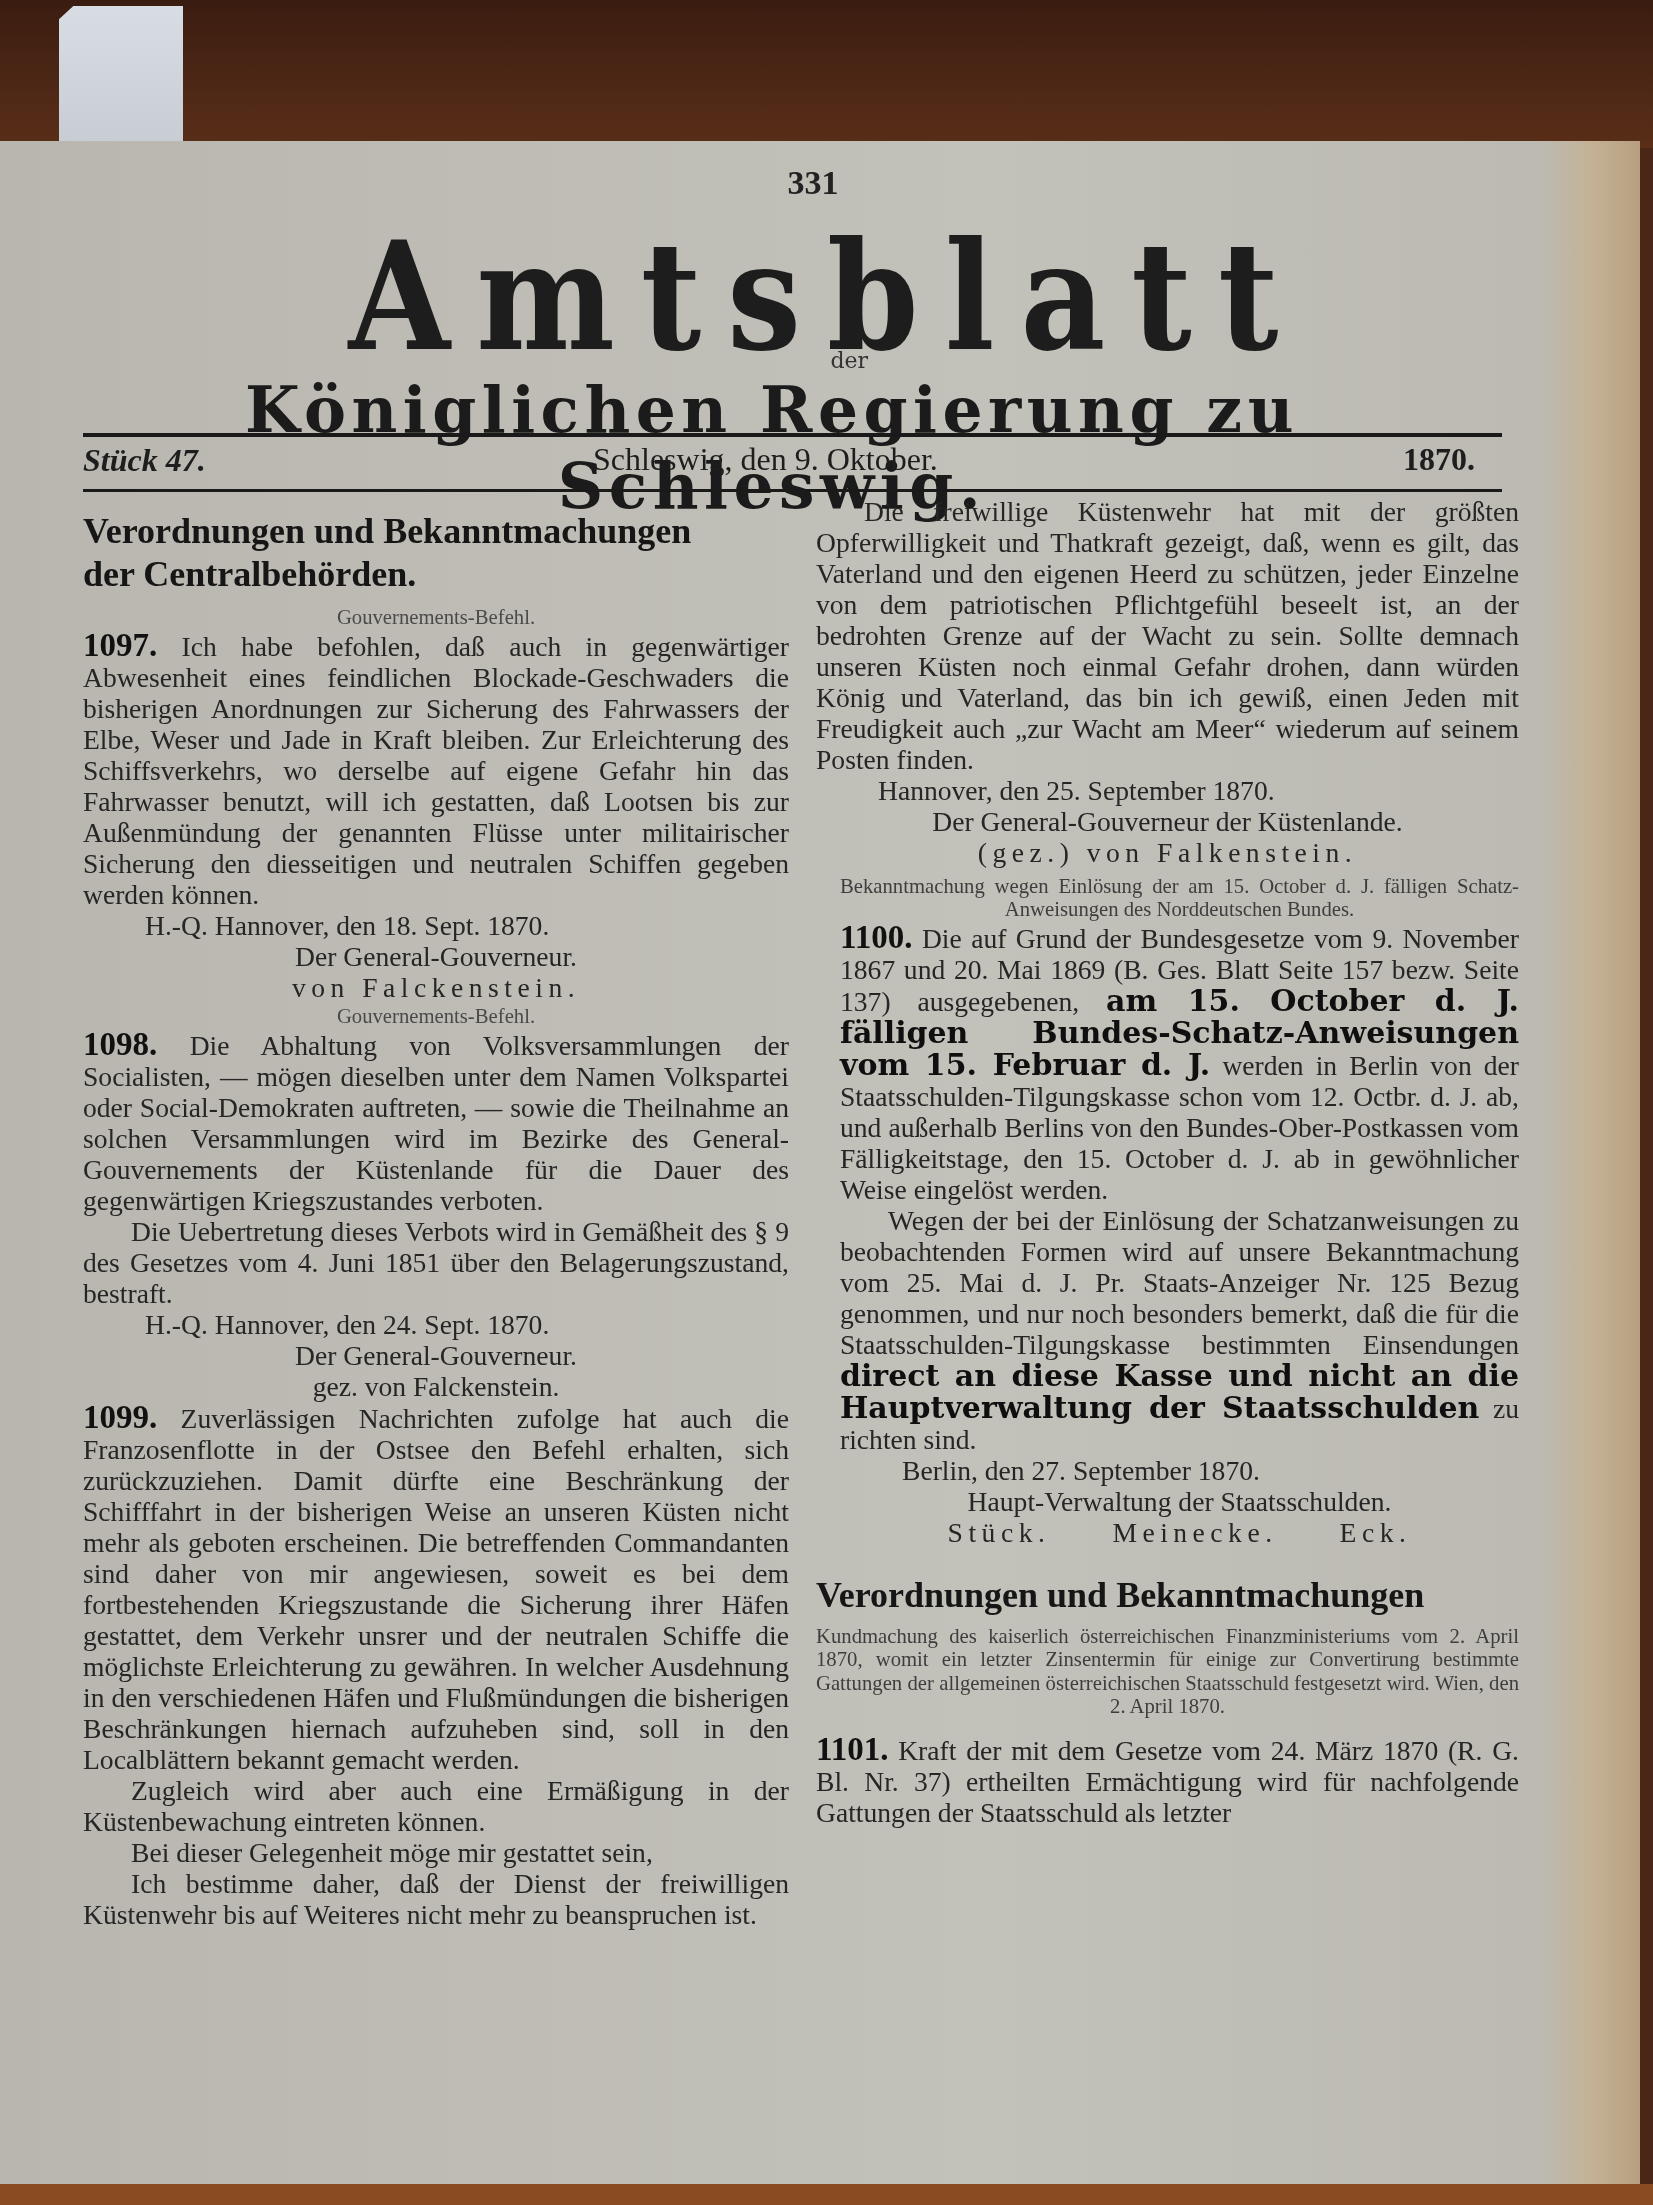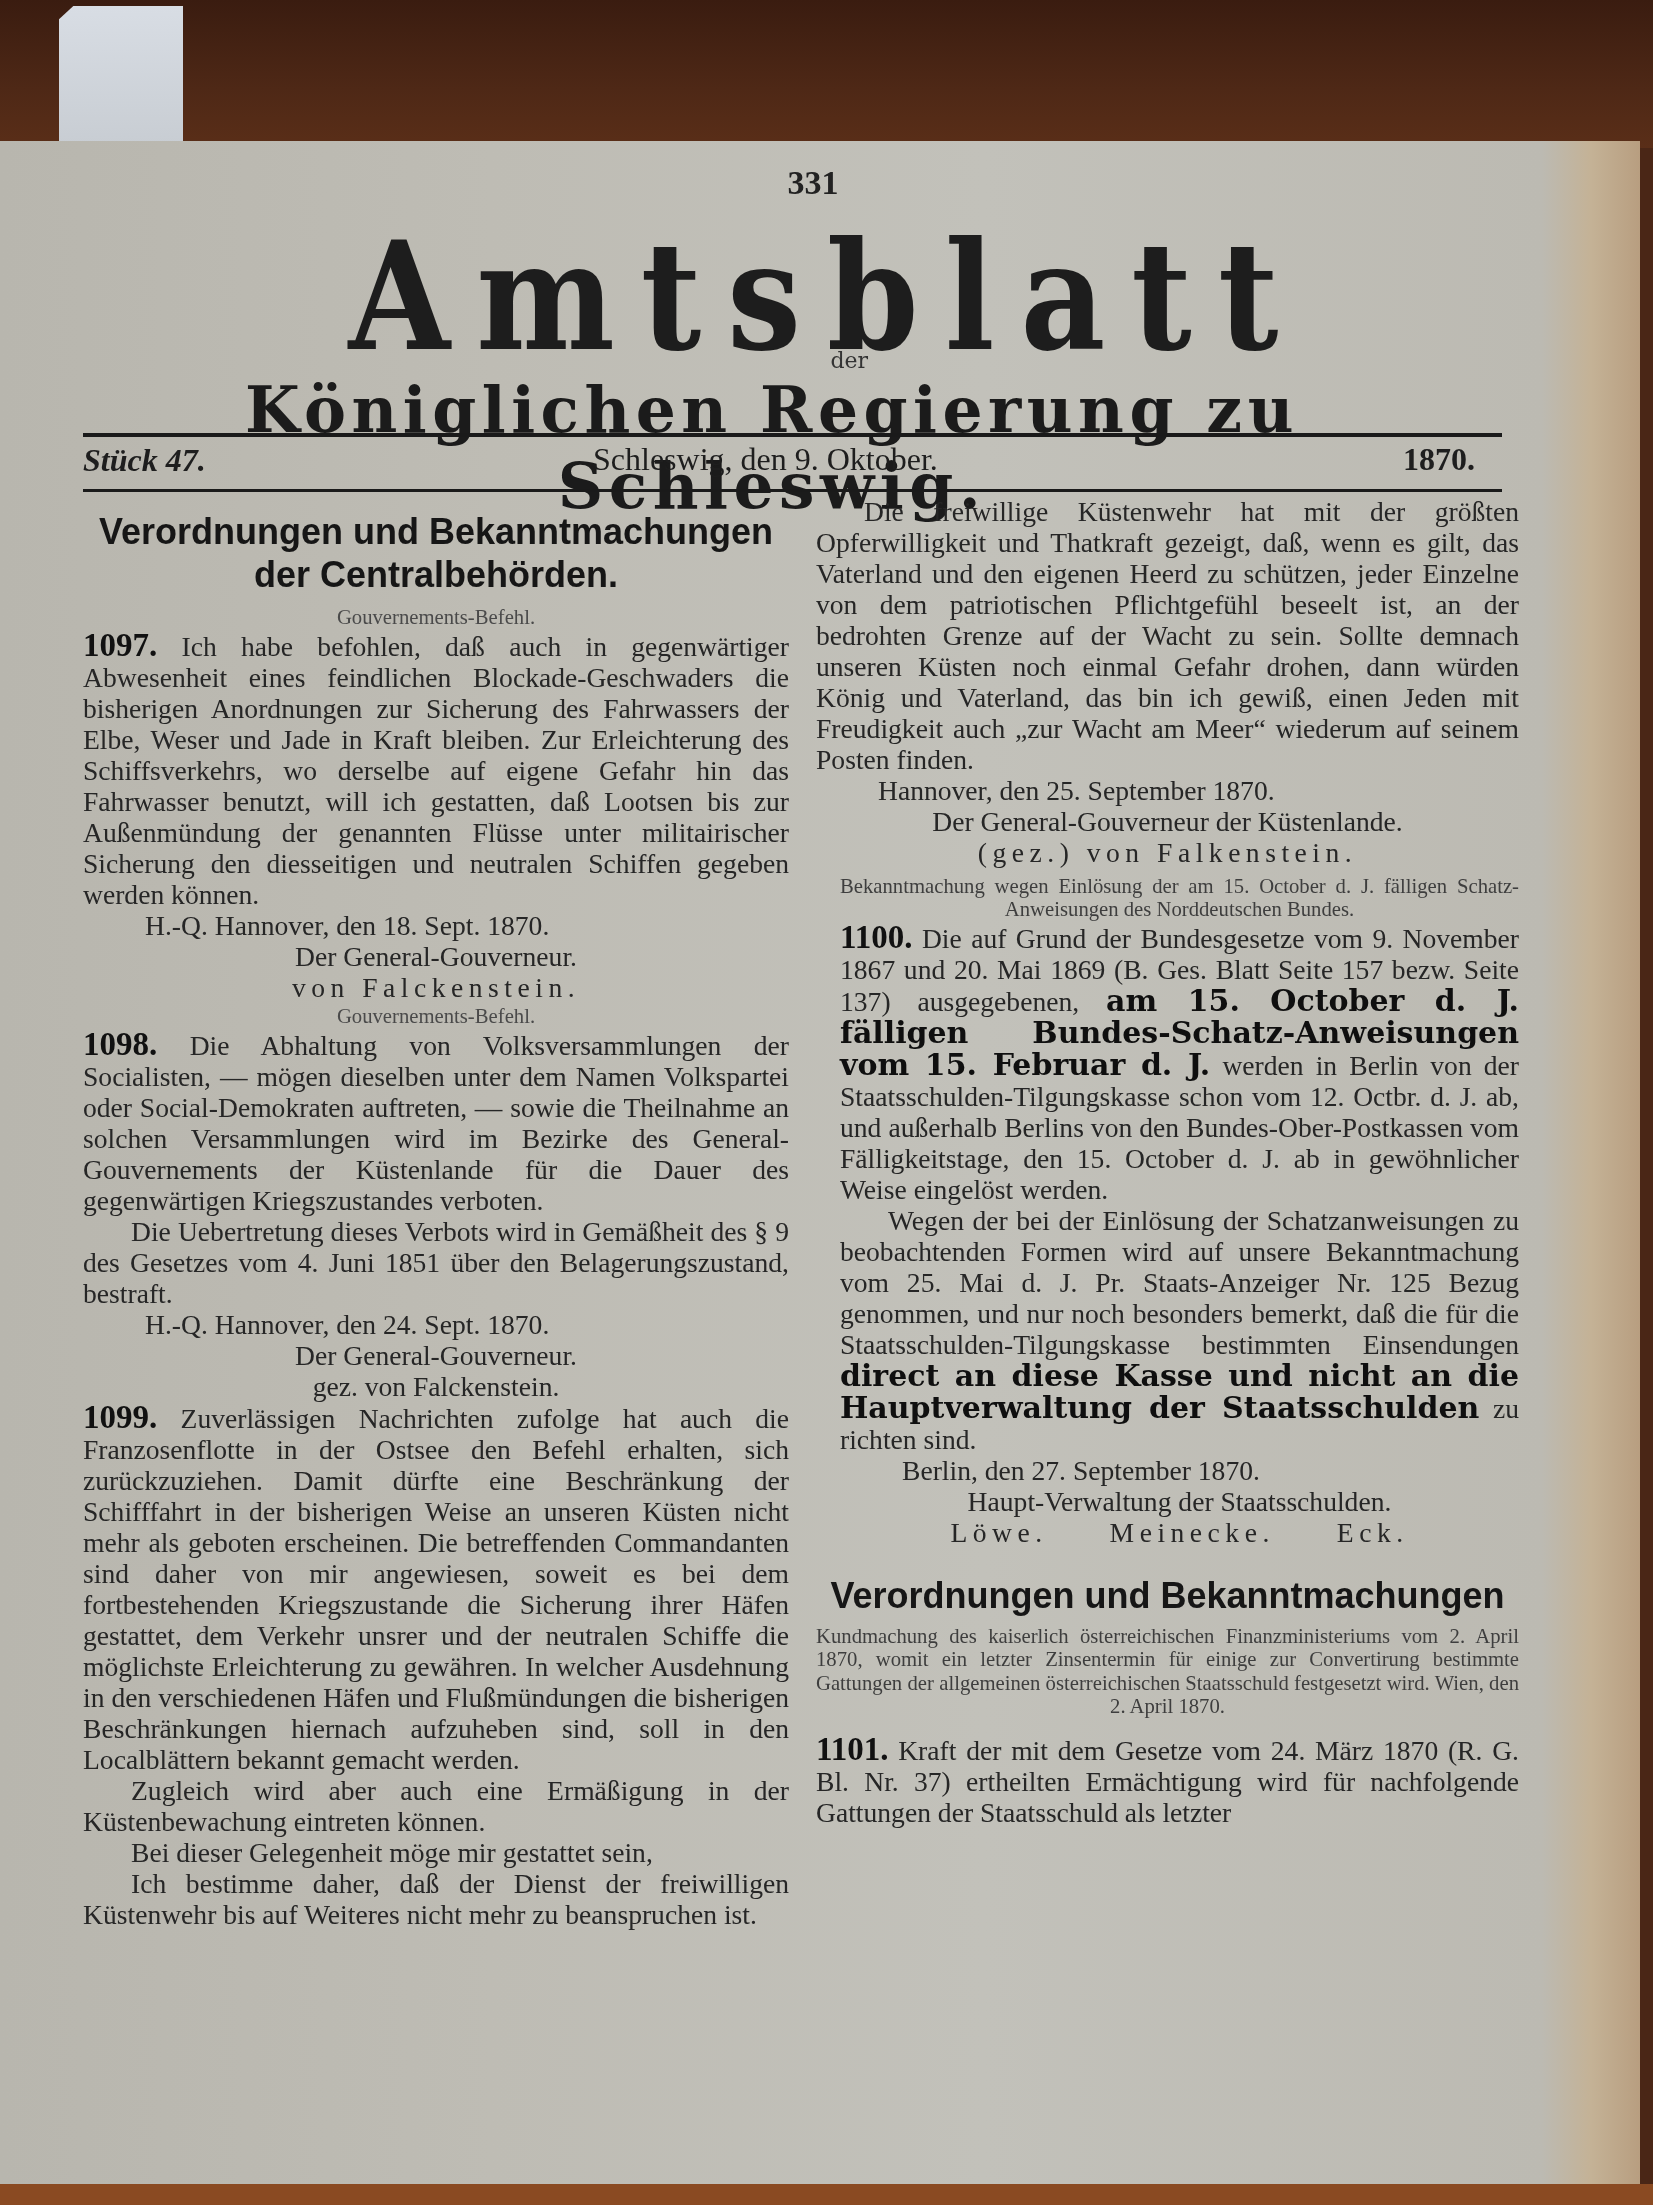--- a/index.html
+++ b/index.html
@@ -54,21 +54,21 @@
   .issue-line .center { position:absolute; left:510px; top:0; }
   .issue-line .right { position:absolute; right:0; top:0; font-weight:bold; }
 
   .col {
     position:absolute; top:496px; color:#262626;
     font-family:"Liberation Serif", serif; font-size:27.6px; line-height:31px;
   }
   .col-left { left:83px; width:706px; }
   .col-right { left:816px; width:703px; }
   .section-head {
-    text-align:center; font-family:Liberation Sans, sans-serif; font-weight:bold;
+    text-align:left; font-family:Liberation Serif, serif; font-weight:bold;
     font-size:36px; line-height:43px; color:#161616; margin:13.8px 0 8.3px;
   }
   .small-center {
     text-align:center; font-size:20.7px; line-height:26px; color:#4a4a4a;
   }
   .para { text-align:justify; margin:0; text-align-last:left; }
   .para.indent { text-indent:48px; }
   .entry-no { font-weight:bold; font-size:33px; color:#111; }
   .date-line { padding-left:62px; }
   .center { text-align:center; }
@@ -148,21 +148,21 @@
       <span>werden in Berlin von der Staatsschulden-Tilgungskasse schon vom 12. Octbr. d. J. ab, und außerhalb Berlins von den Bundes-Ober-Postkassen vom Fälligkeitstage, den 15. October d. J. ab in gewöhnlicher Weise eingelöst werden.</span>
     </p>
     <p class="para indent">
       <span>Wegen der bei der Einlösung der Schatzanweisungen zu beobachtenden Formen wird auf unsere Bekanntmachung vom 25. Mai d. J. Pr. Staats-Anzeiger Nr. 125 Bezug genommen, und nur noch besonders bemerkt, daß die für die Staatsschulden-Tilgungskasse bestimmten Einsendungen</span>
       <span class="heavy">direct an diese Kasse und nicht an die Hauptverwaltung der Staatsschulden</span>
       <span>zu richten sind.</span>
     </p>
     <div class="date-line">Berlin, den 27. September 1870.</div>
     <div class="center">Haupt-Verwaltung der Staatsschulden.</div>
     <div class="signers">
-      <span>Löwe.</span>
+      <span>Stück.</span>
       <span>Meinecke.</span>
       <span>Eck.</span>
     </div>
   </div>
 
   <div class="section-head" style="margin-top:26px;">
     <div>Verordnungen und Bekanntmachungen</div>
   </div>
 
   <div>

